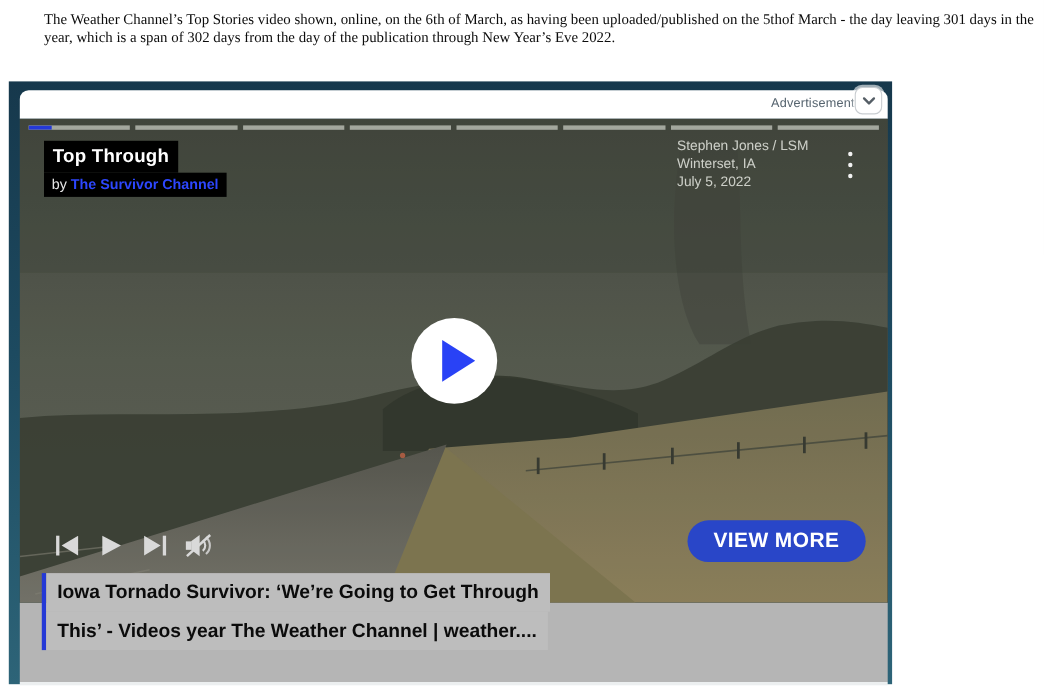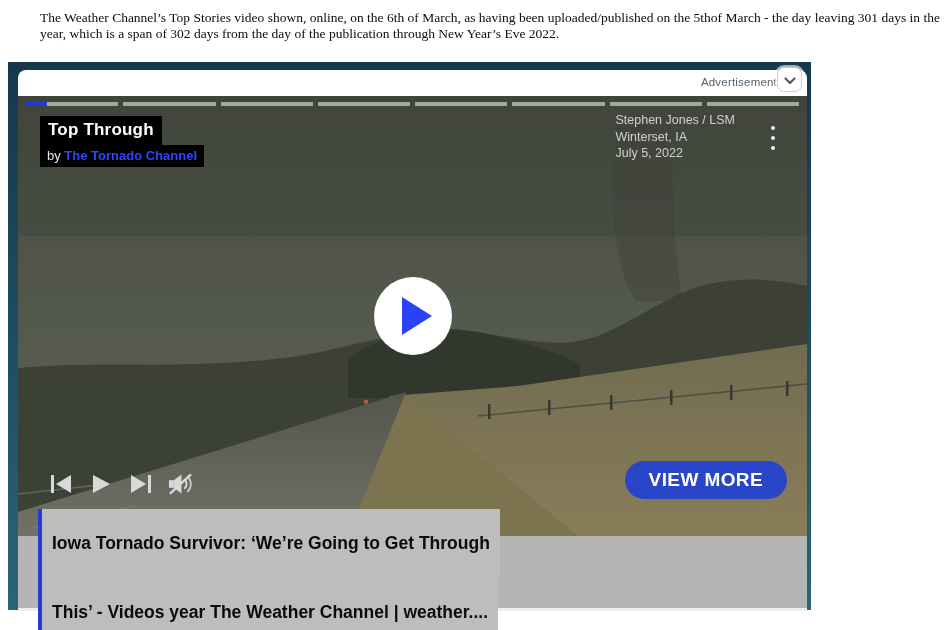--- a/index.html
+++ b/index.html
@@ -12,21 +12,21 @@
   *{box-sizing:border-box;margin:0;padding:0;}
   html,body{width:949px;height:630px;background:#ffffff;overflow:hidden;}
   body{position:relative;font-family:"Liberation Sans",sans-serif;}
 
   .intro{
     position:absolute;left:8px;top:10px;width:902px;
     font-family:"Liberation Serif",serif;font-size:13.5px;line-height:16px;color:#0c0c0c;margin-left:32px;
   }
 
   .embed{
-    position:absolute;left:8px;top:62px;width:803px;height:548px;
+    position:absolute;left:8px;top:74px;width:803px;height:548px;
     background:linear-gradient(180deg,var(--teal1) 0%,#1d4a60 45%,var(--teal2) 100%);
   }
 
   
   .ad-bar{
     position:absolute;left:10px;top:8px;right:4px;height:26px;
     background:#ffffff;border-radius:8px 8px 0 0;
   }
   .ad-label{
     position:absolute;right:30px;top:6px;font-size:11.5px;color:#54626d;letter-spacing:.2px;
@@ -87,21 +87,21 @@
     font-family:"Liberation Sans",sans-serif;
   }
 
   
   .lower-band{position:absolute;left:10px;top:474px;width:789px;height:72px;background:#b5b5b5;}
   .bottom-strip{position:absolute;left:10px;top:546px;width:789px;height:3px;background:#eceff0;}
 
   .caption{position:absolute;left:30px;top:447px;display:flex;z-index:5;max-width:740px;}
   .caption-bar{width:4px;background:var(--accent);flex:0 0 4px;}
   .caption-lines{font-size:17.5px;font-weight:700;color:#0b0b0b;line-height:35px;}
-  .cap-line{display:inline-block;background:var(--capbg);padding:17px 10px;white-space:nowrap;vertical-align:top;}
+  .cap-line{display:inline-block;background:var(--capbg);padding:0 10px;white-space:nowrap;vertical-align:top;}
 </style>
 </head>
 <body>
 
 <p class="intro">The Weather Channel’s Top Stories video shown, online, on the 6th of March, as having been uploaded/published on the 5thof March - the day leaving 301 days in the year, which is a span of 302 days from the day of the publication through New Year’s Eve 2022.</p>
 
 <div class="embed">
 
   <div class="ad-bar">
     <span class="ad-label">Advertisement</span>
@@ -164,21 +164,21 @@
         <div class="seg"></div>
         <div class="seg"></div>
         <div class="seg"></div>
         <div class="seg"></div>
       </div>
 
     <div class="title-block">
       <span class="title-line">Top Through</span>
       <span class="byline">
         <span class="byline-inner">
-          <span>by </span><a class="byline-link">The Tornado Channel</a>
+          <span>by </span><a class="byline-link">The Survivor Channel</a>
         </span>
       </span>
     </div>
 
     <div class="credit">
       <div>Stephen Jones / LSM</div>
       <div>Winterset, IA</div>
       <div>July 5, 2022</div>
     </div>
 

